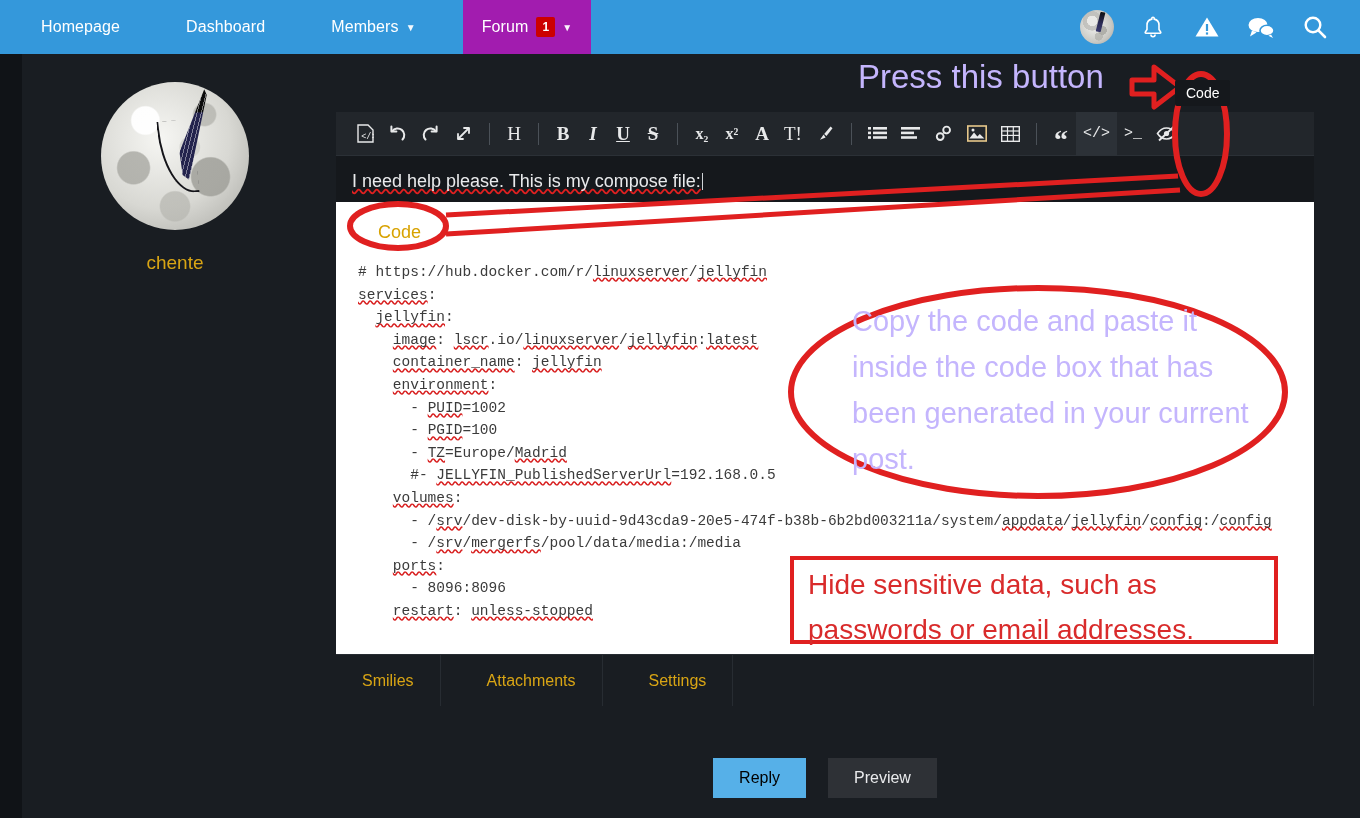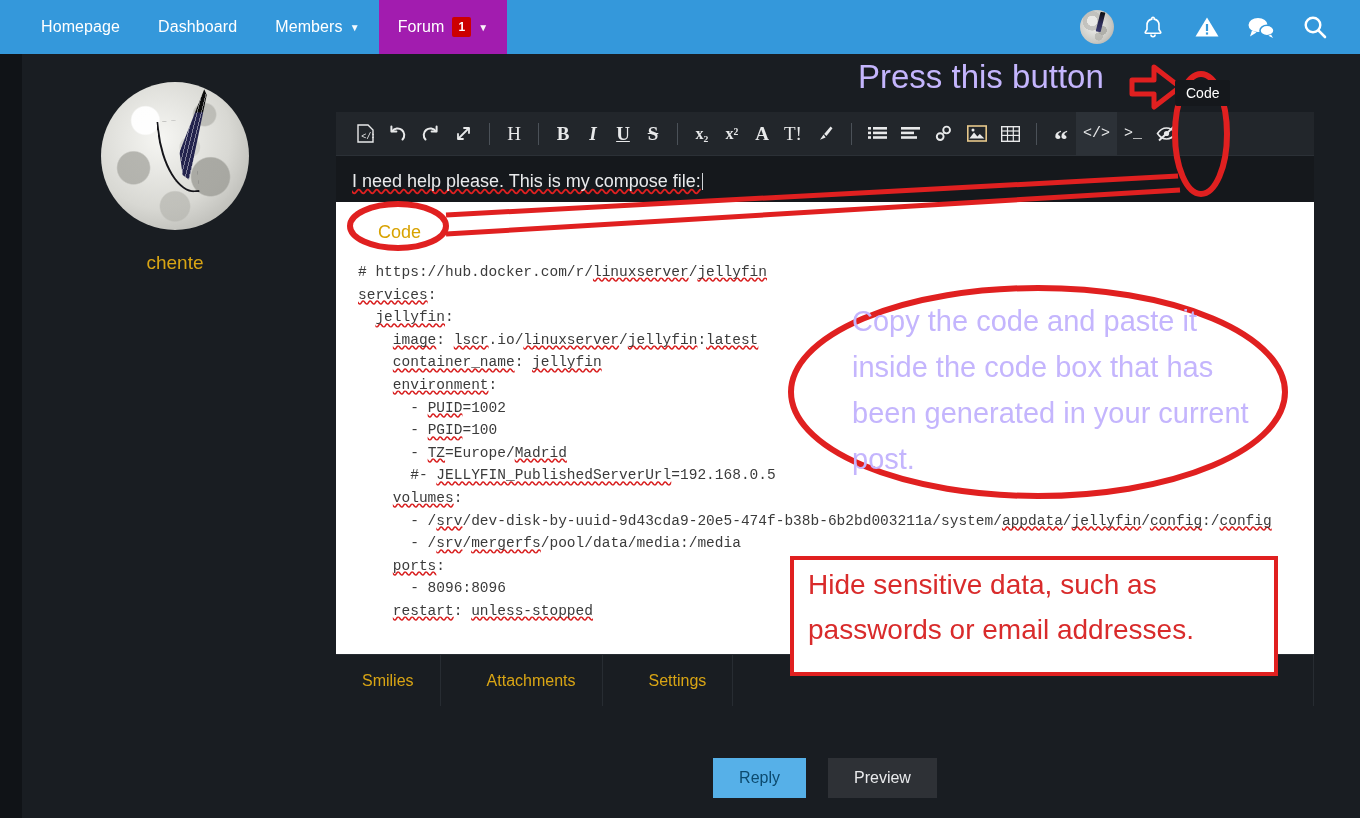--- a/index.html
+++ b/index.html
@@ -11,21 +11,21 @@
     font-family:"Liberation Sans", sans-serif;
     position:relative;
   }
 
   
   .navbar {
     position:absolute; left:0; top:0; width:1360px; height:54px;
     background:#3498db;
     display:flex; align-items:stretch;
   }
-  .nav-left { display:flex; align-items:stretch; margin-left:22px; }
+  .nav-left { display:flex; align-items:stretch; margin-left:22px;gap:28px; }
   .nav-item {
     display:flex; align-items:center; padding:0 19px;
     color:#ffffff; font-size:16px; letter-spacing:.1px;
     white-space:nowrap; cursor:pointer;
   }
   .nav-item.active { background:#a21caf; }
   .nav-caret { font-size:10px; margin-left:7px; opacity:.95; }
   .nav-badge {
     display:inline-block; background:#cc0000; color:#fff;
     font-size:12px; font-weight:bold; line-height:1;
@@ -161,36 +161,36 @@
   .ed-tab-fill { flex:1; }
 
   .actions {
     position:absolute; left:336px; top:758px; width:978px;
     display:flex; justify-content:center; gap:22px;
   }
   .btn {
     font-size:16px; padding:11px 26px; cursor:pointer; border:none;
     font-family:"Liberation Sans", sans-serif;
   }
-  .btn-primary { background:#56b0e8; color:#0c4a6e; }
+  .btn-primary { background:#56b0e8; color:#000000; }
   .btn-secondary { background:#2e3136; color:#e9eaec; }
 
   
   .overlay { position:absolute; left:0; top:0; width:1360px; height:818px; pointer-events:none; }
   .ann-text {
     position:absolute; color:#c4b5fd;
     font-family:"Liberation Sans", sans-serif;
   }
   .ann-press { left:858px; top:58px; font-size:33px; }
   .ann-copy {
     left:852px; top:298px; width:410px;
     font-size:29px; line-height:46px;
   }
   .ann-hide {
-    position:absolute; left:790px; top:556px; width:488px; height:120px;
+    position:absolute; left:790px; top:556px; width:488px; height:88px;
     background:#ffffff; border:4px solid #e02020;
     color:#d92b2b; font-size:28px; line-height:45px;
     padding:2px 0 0 14px;
   }
   .tooltip {
     position:absolute; left:1175px; top:80px;
     background:#15181c; color:#ffffff; font-size:14px;
     padding:5px 11px; border-radius:2px;
   }
 </style>

